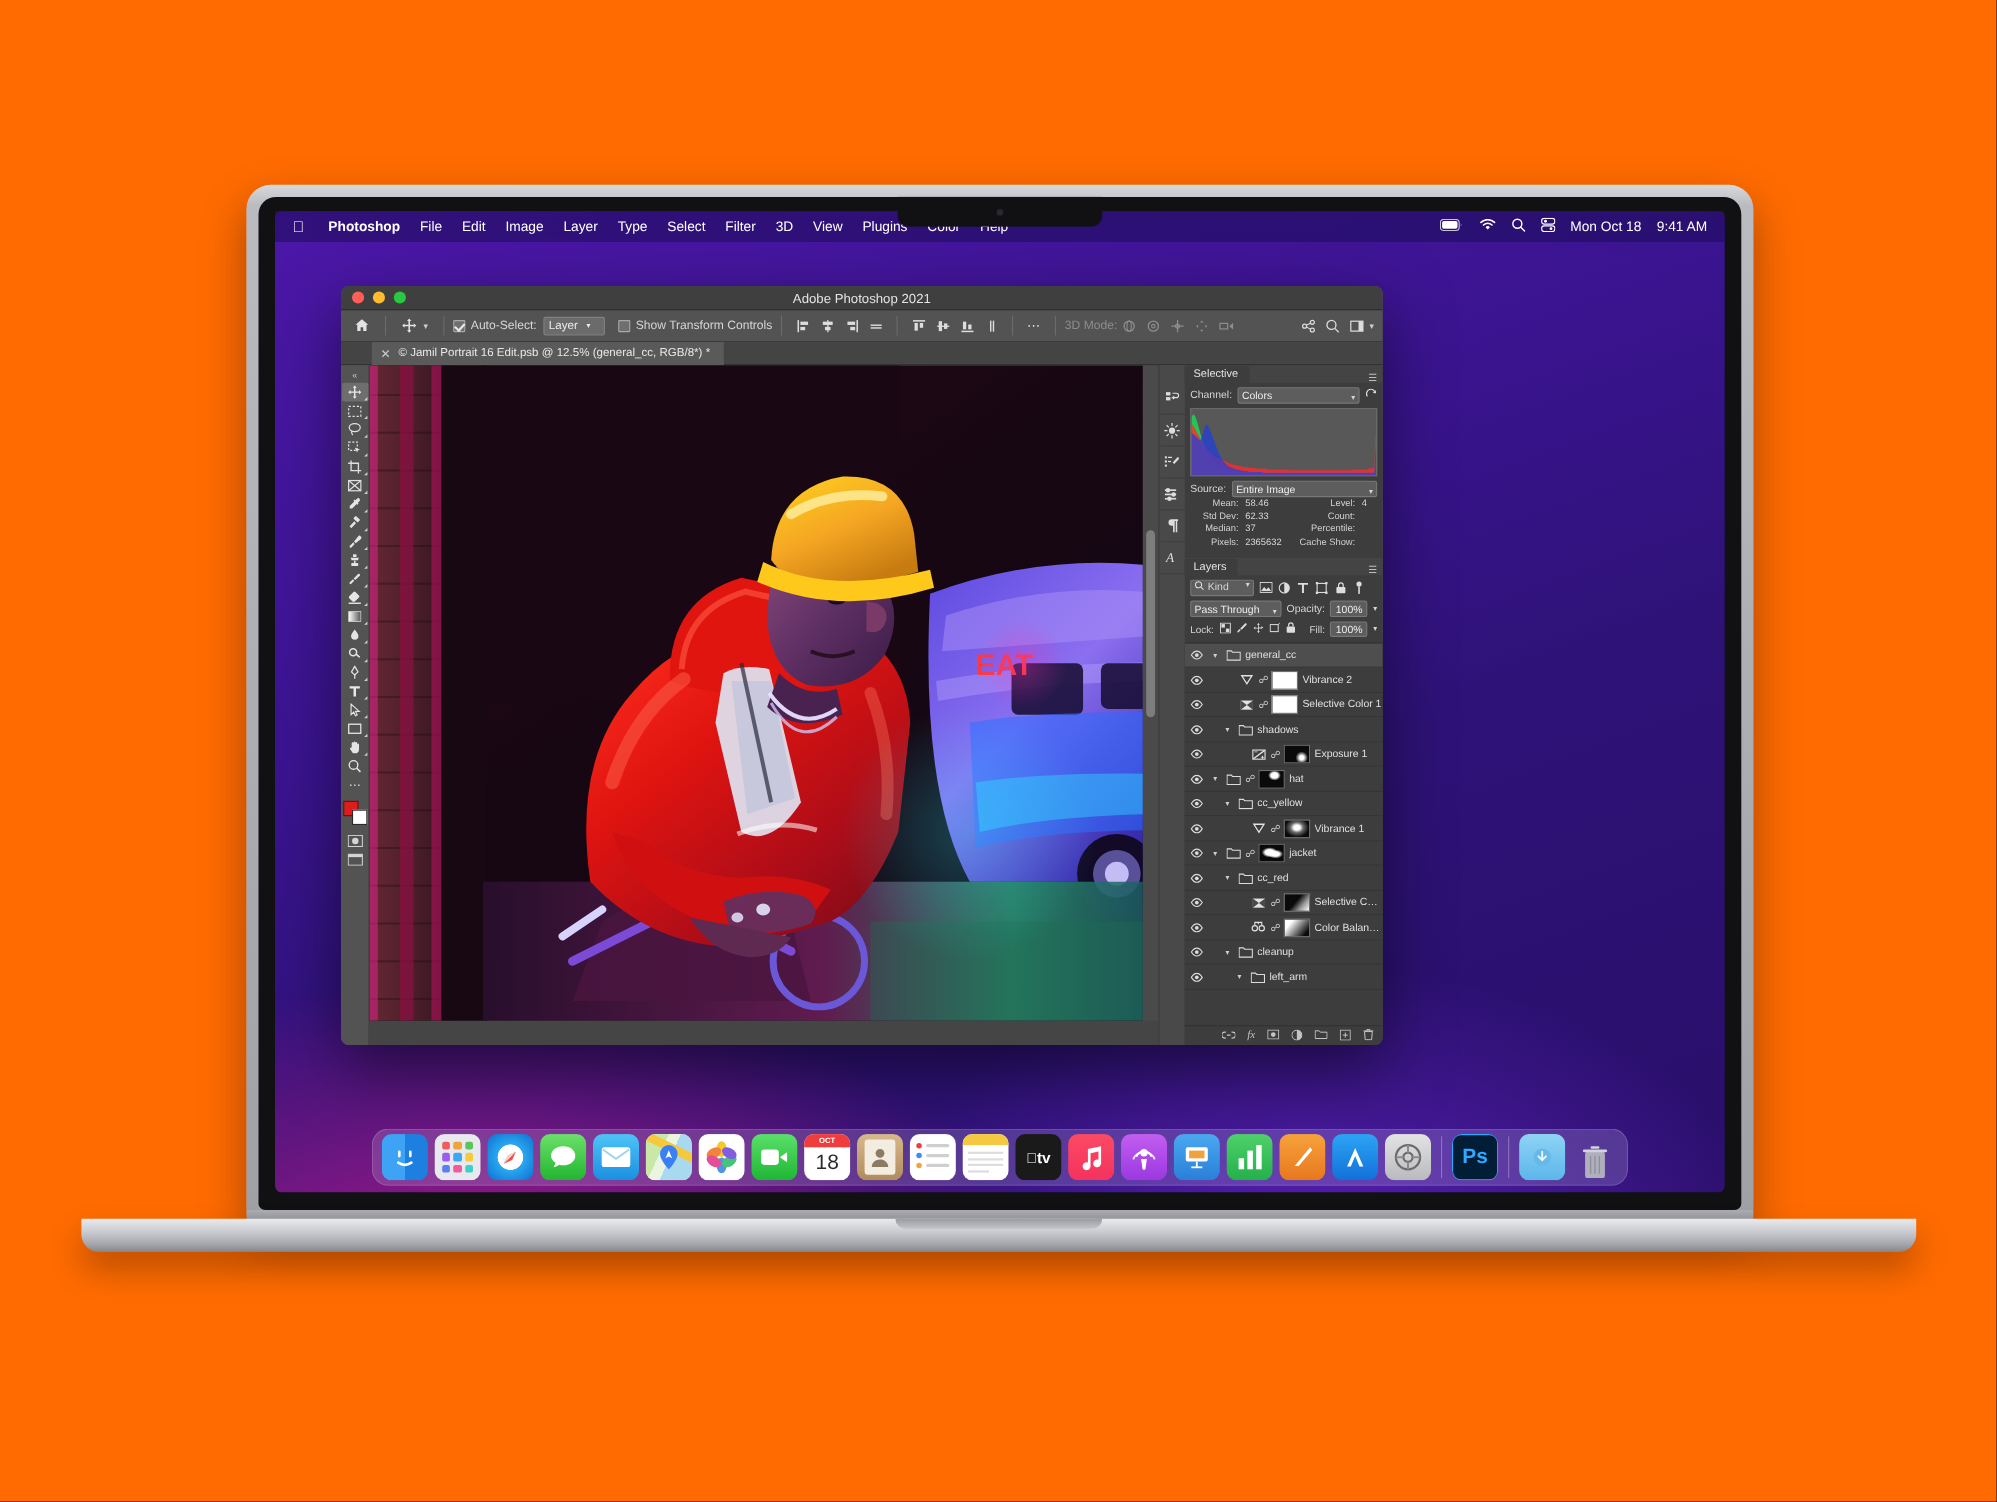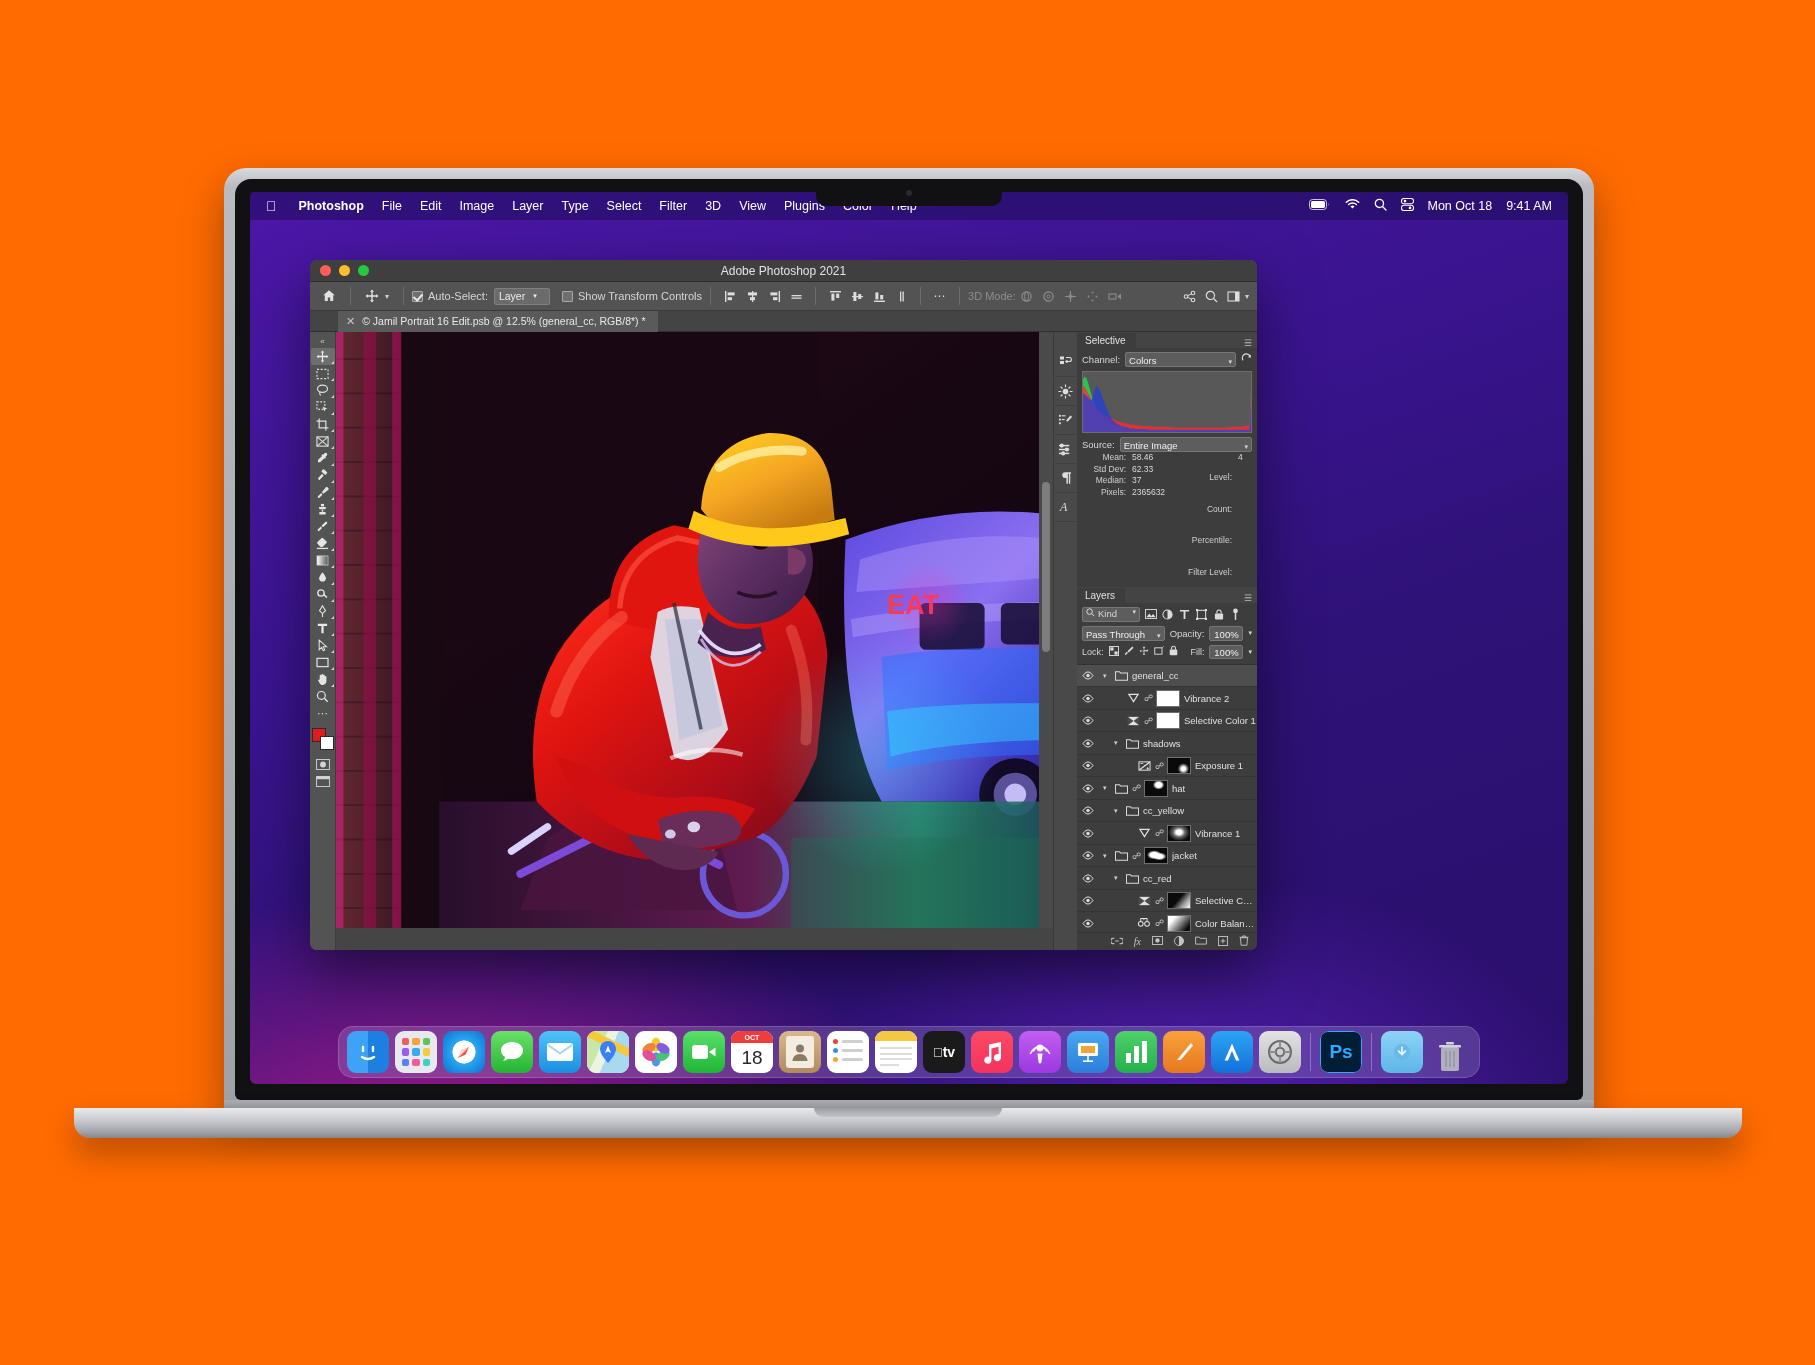--- a/index.html
+++ b/index.html
@@ -147,21 +147,21 @@
   .sel-box { background:#5d5d5d; border:1px solid #777; border-radius:2px; height:15px;
       display:flex; align-items:flex-end; justify-content:space-between; padding:0 3px;
       color:#eee; font-size:9.5px; flex:1; }
   .sel-box .cv { font-size:7px; color:#d6d6d6; }
 
   .hist-graph { height:62px; background:#585858; border:1px solid #6d6d6d;
       position:relative; overflow:hidden; margin:2px 0 4px 0; }
   .hist-stats { font-size:8.5px; color:#d8d8d8; line-height:1.38; display:flex; gap:6px; }
   .hs-l { text-align:right; width:44px; color:#d0d0d0; }
   .hs-v { width:40px; }
-  .hs-l2 { text-align:right; width:54px; color:#d0d0d0;margin-top:20px; }
+  .hs-l2 { text-align:right; width:54px; color:#d0d0d0; }
 
   
   .layers-toolrow { display:flex; align-items:center; gap:4px; margin-bottom:4px; }
   .kind-box { background:#5d5d5d;border:1px solid #777;border-radius:2px;height:15px;
       display:flex;gap:3px;padding:0 3px;font-size:9.5px;width:58px;}
   .filt-ico { width:13px;height:14px;display:flex;align-items:center;justify-content:center; }
   .lock-row { display:flex;align-items:center;gap:5px;font-size:9px;margin-bottom:3px; }
 
   .layer-list { flex:1; overflow:hidden; background:#3d3d3d; border-top:1px solid #323232;}
   .layer {
@@ -840,21 +840,21 @@
                         <div>
                           <div class="hs-v">58.46</div>
                           <div class="hs-v">62.33</div>
                           <div class="hs-v">37</div>
                           <div class="hs-v">2365632</div>
                         </div>
                         <div>
                           <div class="hs-l2">Level:</div>
                           <div class="hs-l2">Count:</div>
                           <div class="hs-l2">Percentile:</div>
-                          <div class="hs-l2">Filter Level:</div>
+                          <div class="hs-l2">Cache Show:</div>
                         </div>
                         <div>
                           <div class="hs-v"></div>
                           <div class="hs-v"></div>
                           <div class="hs-v"></div>
                           <div class="hs-v">4</div>
                         </div>
                       </div>
               </div>
             </div>

